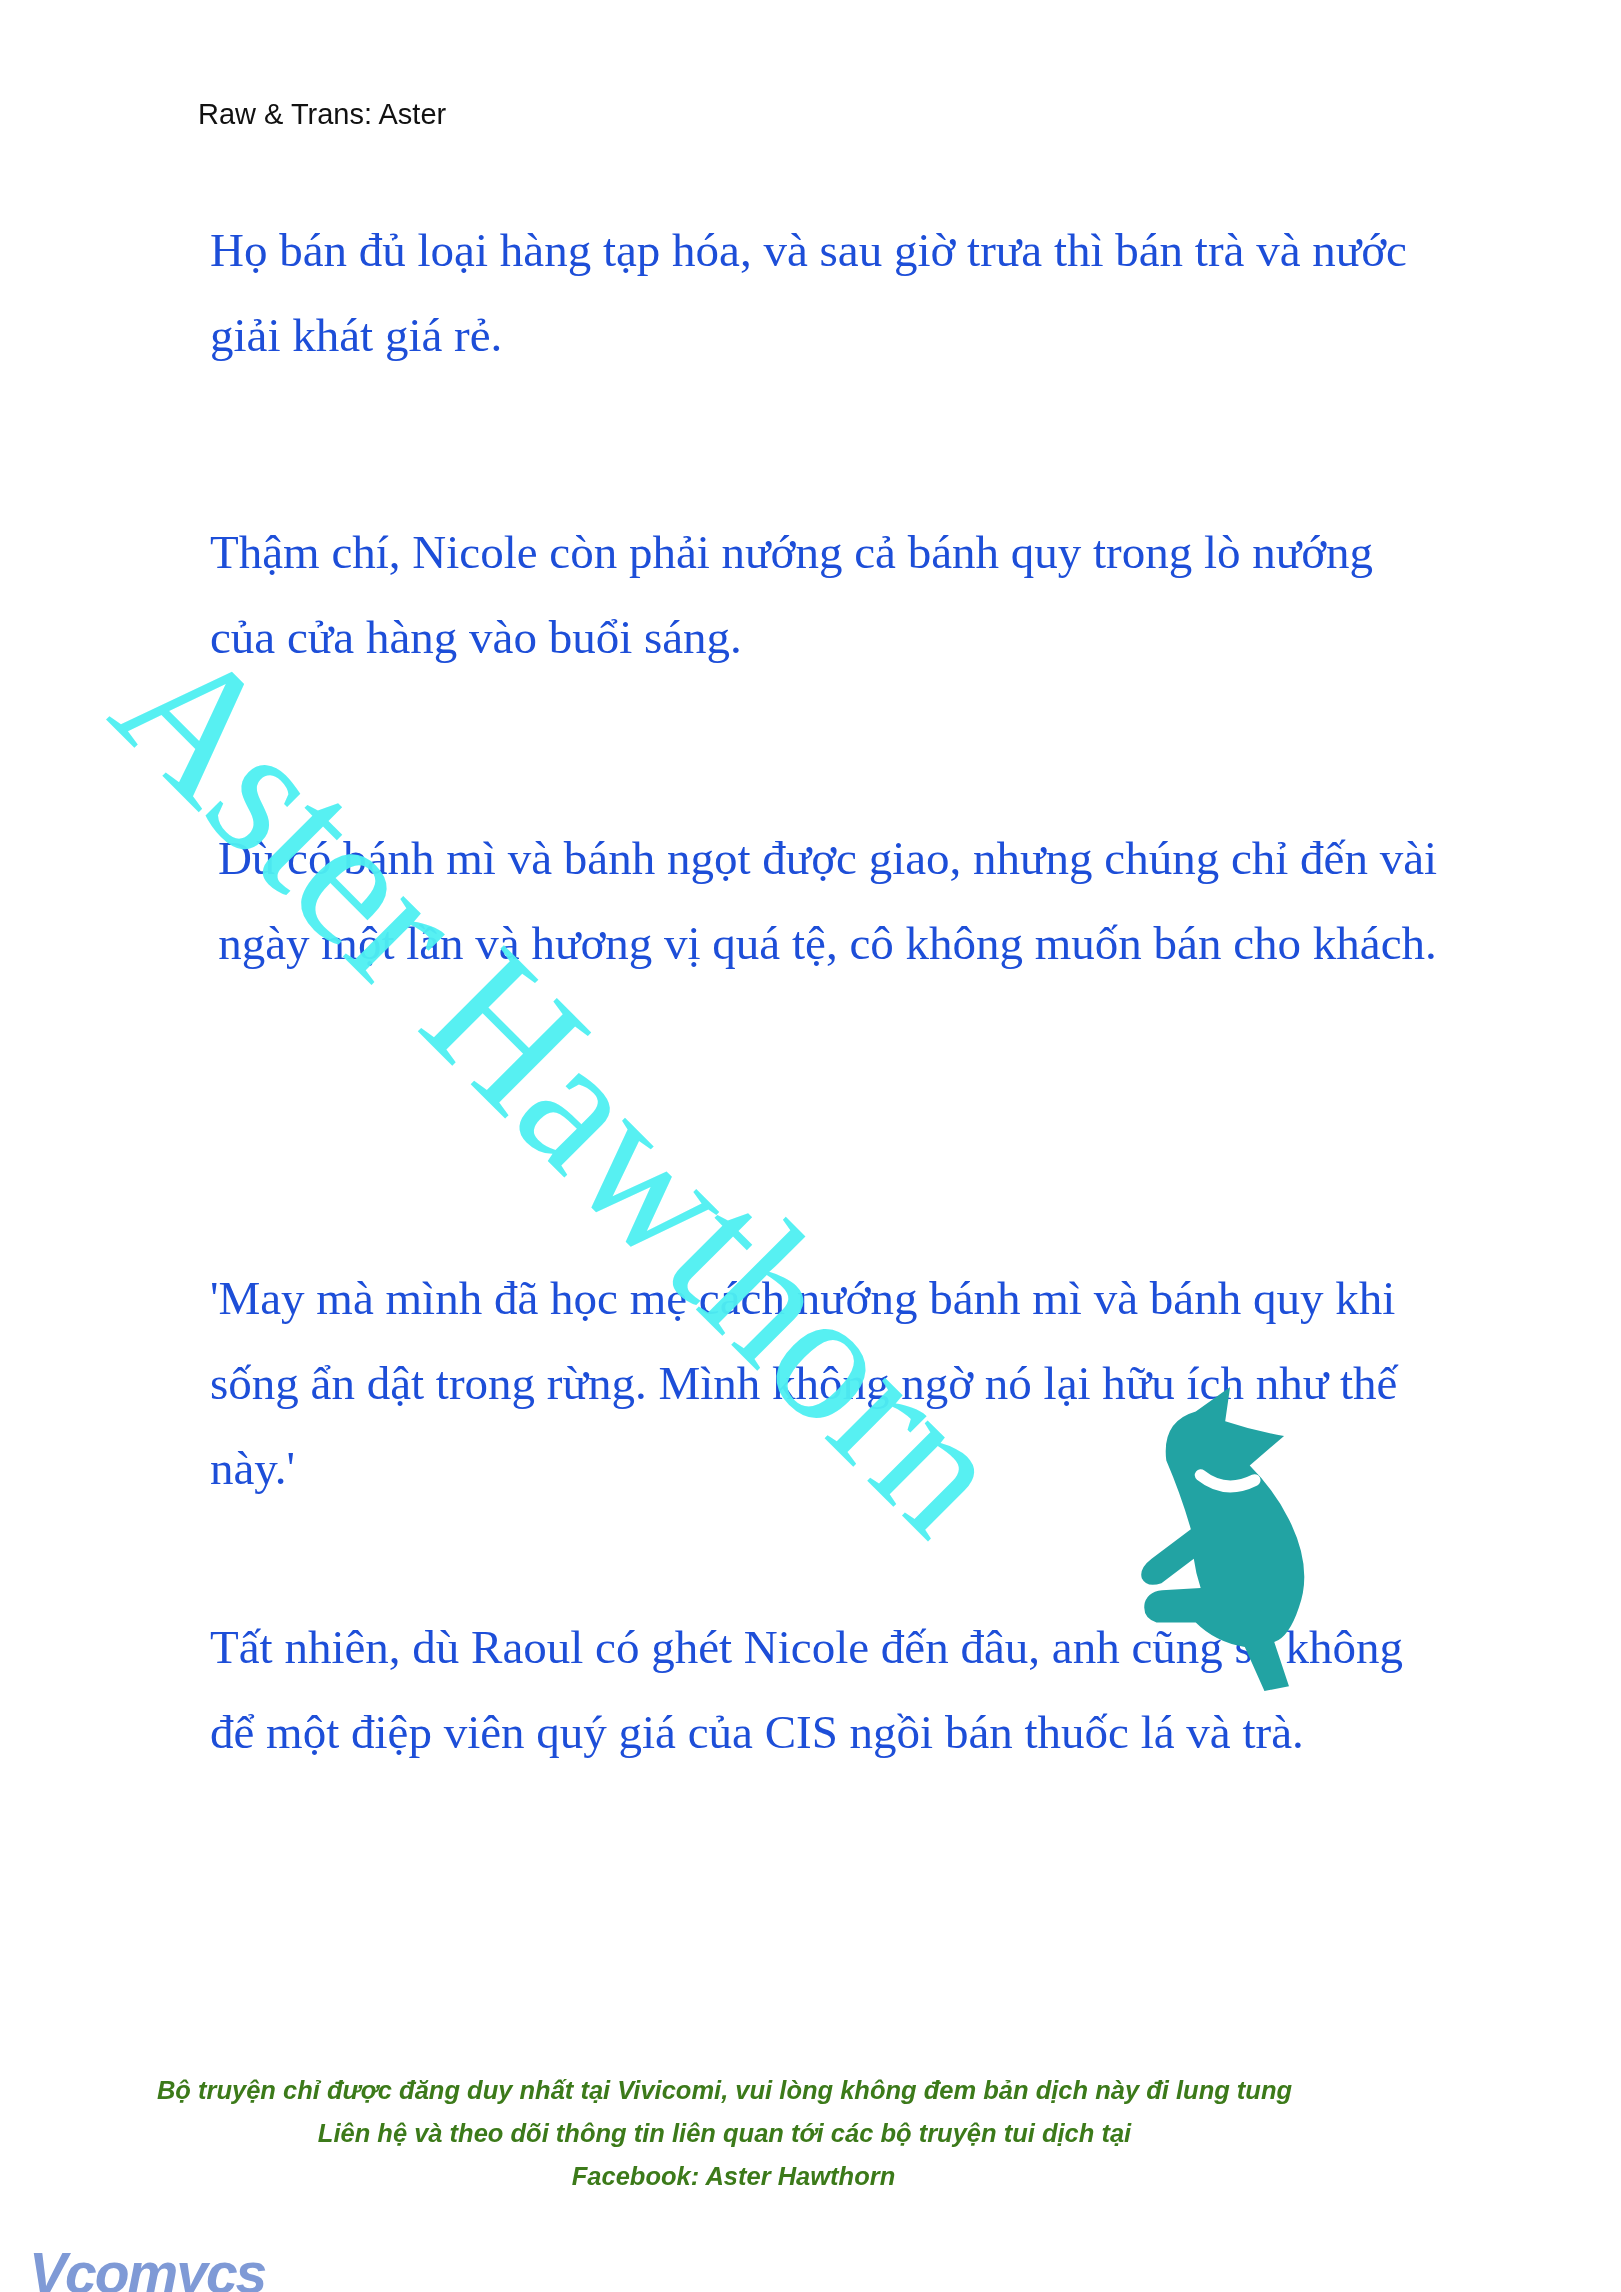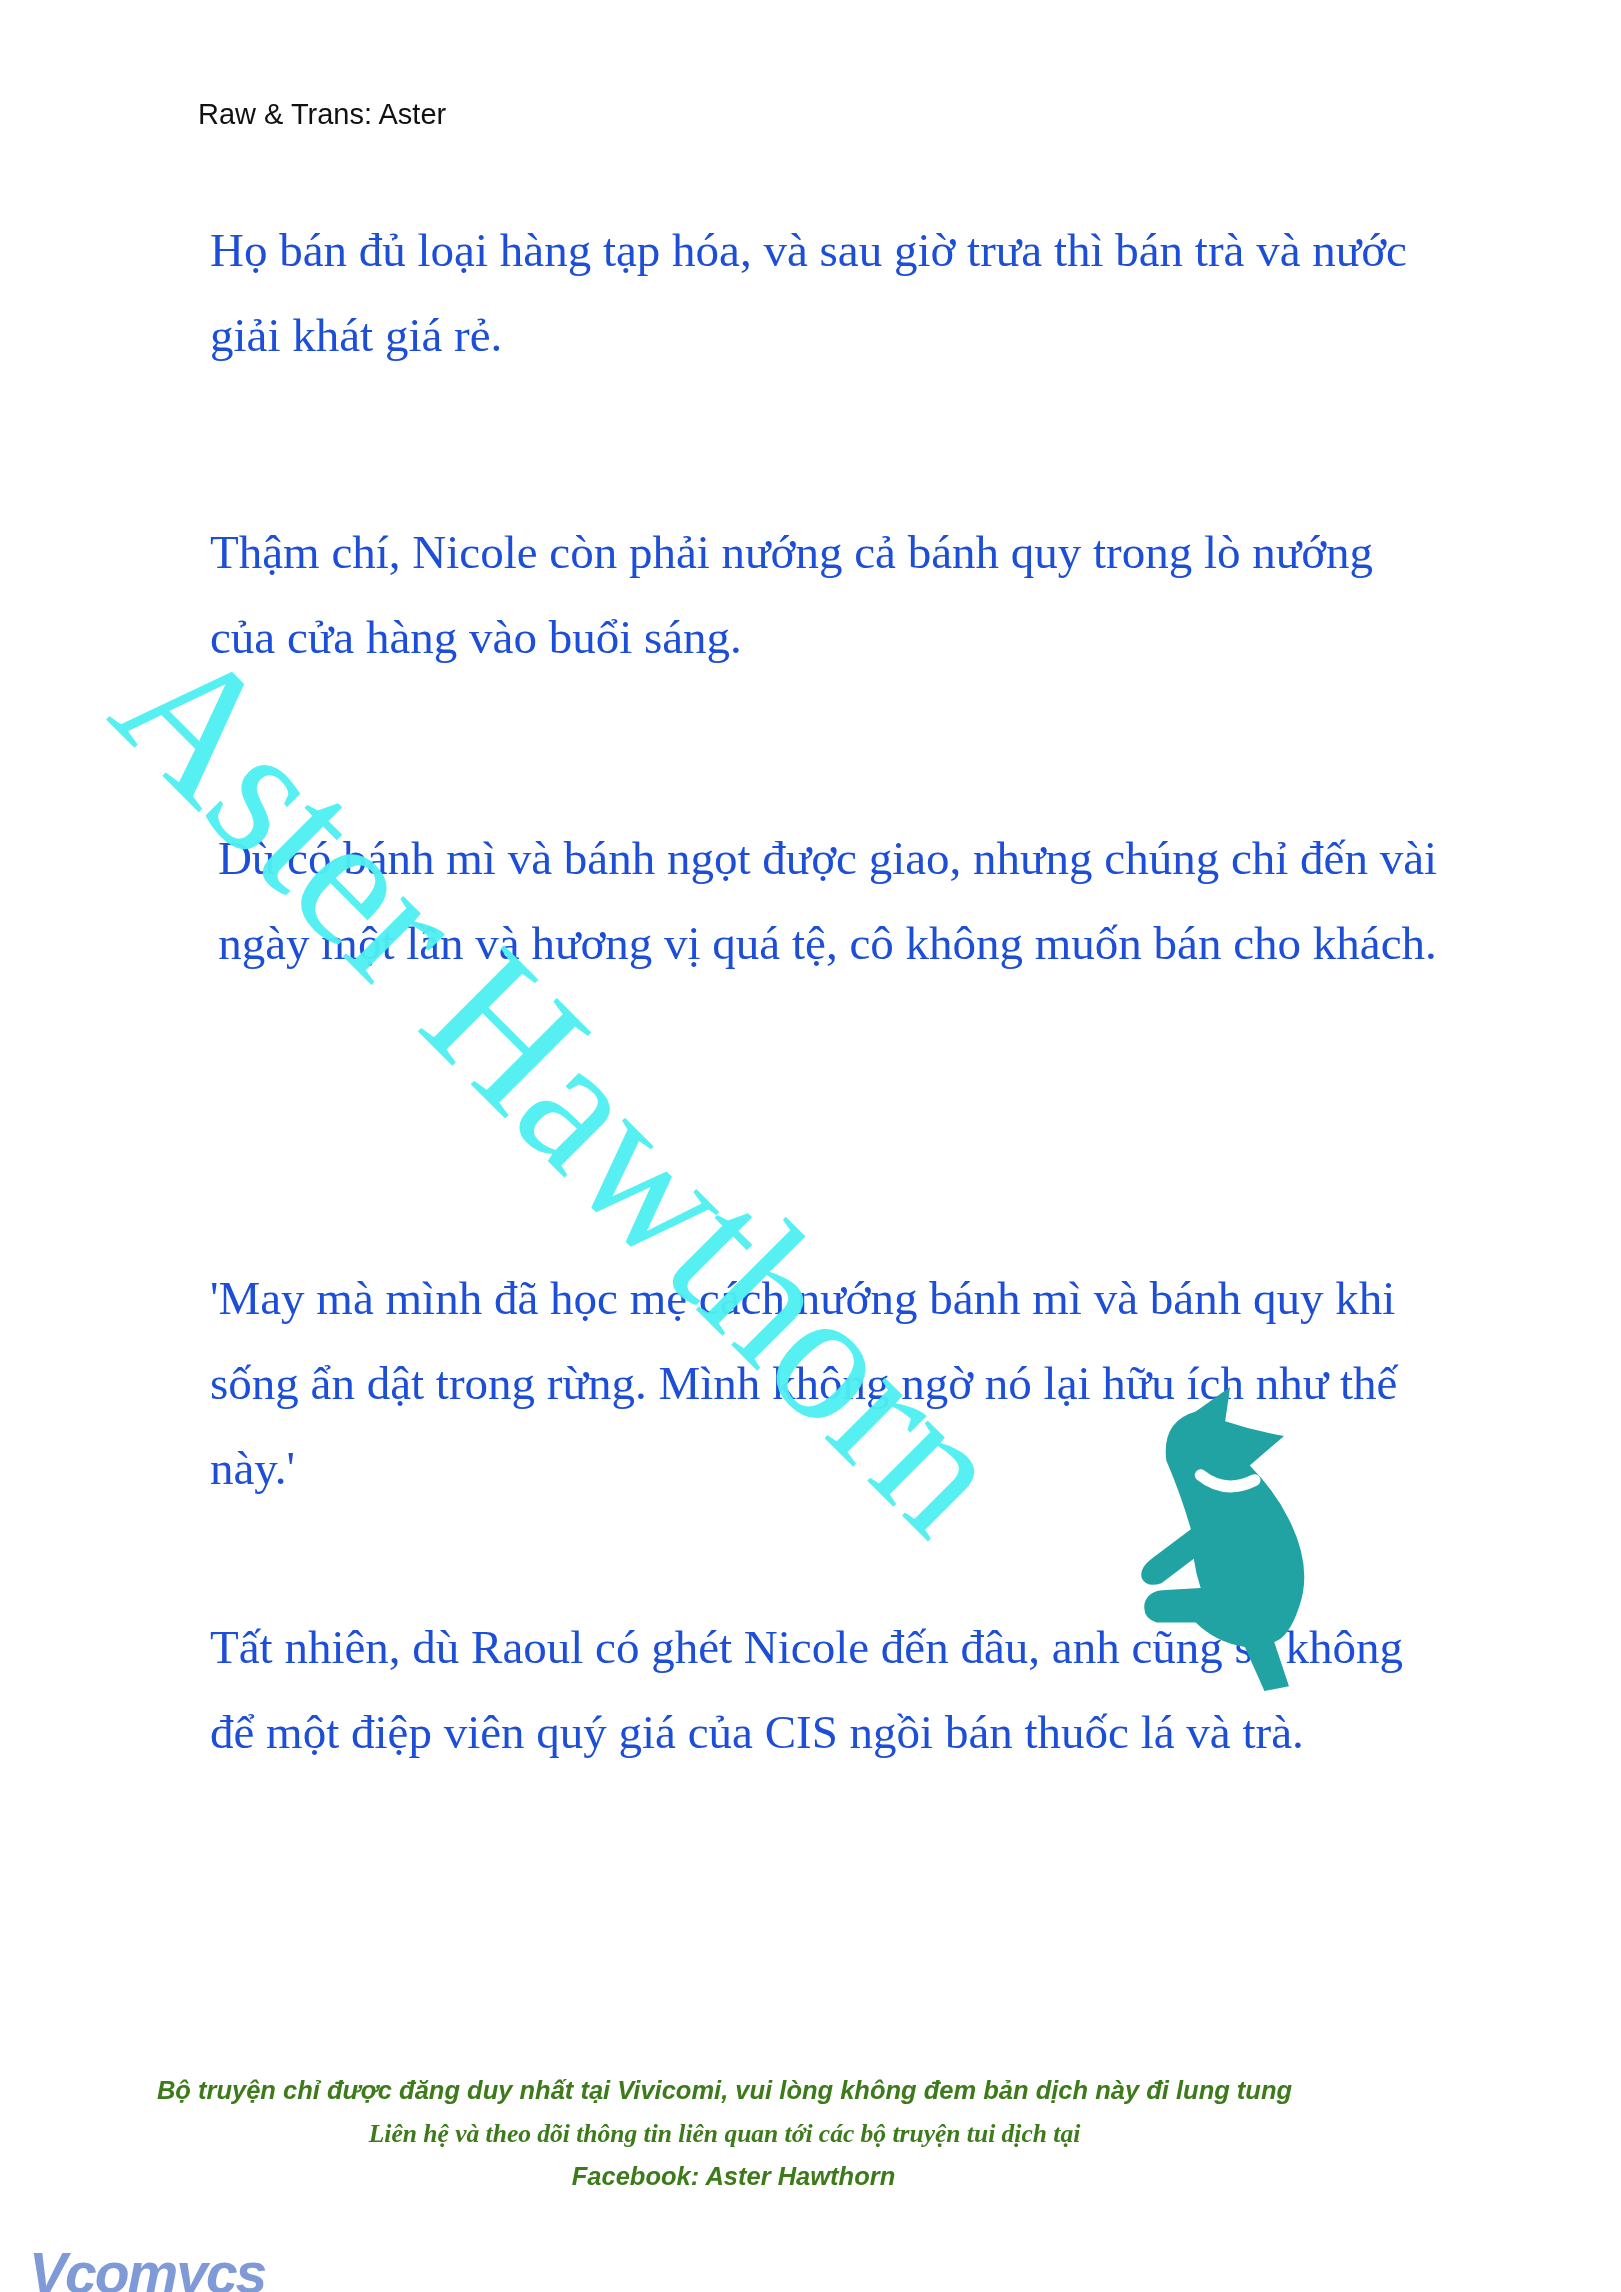--- a/index.html
+++ b/index.html
@@ -25,17 +25,17 @@
 <div class="watermark">Aster Hawthorn</div>
 
 <svg class="cat" viewBox="0 0 220 320">
   <g fill="#22a3a3">
     <path d="M40 80 Q35 40 70 30 L105 5 L100 40 Q130 50 160 55 L125 85 Q150 110 165 140 Q190 190 175 230 Q165 260 150 265 L165 310 L140 315 L120 270 Q90 265 70 245 L30 245 Q15 240 18 225 Q22 212 40 212 L75 210 Q70 195 68 180 L35 205 Q20 210 15 200 Q12 190 25 180 L65 150 Q55 115 40 80 Z"></path>
   </g>
   <path d="M75 95 Q100 115 130 100" stroke="#ffffff" stroke-width="12" fill="none" stroke-linecap="round"></path>
 </svg>
 
 <div class="footer" style="top:2076px;">Bộ truyện chỉ được đăng duy nhất tại Vivicomi, vui lòng không đem bản dịch này đi lung tung</div>
-<div class="footer" style="top:2119px;font-family:Liberation Serif, serif;">Liên hệ và theo dõi thông tin liên quan tới các bộ truyện tui dịch tại</div>
+<div class="footer" style="top:2119px;">Liên hệ và theo dõi thông tin liên quan tới các bộ truyện tui dịch tại</div>
 <div class="footer" style="top:2162px;padding-left:9px;">Facebook: Aster Hawthorn</div>
 
 <div class="logo">Vcomycs</div>
 
 
 </body></html>

